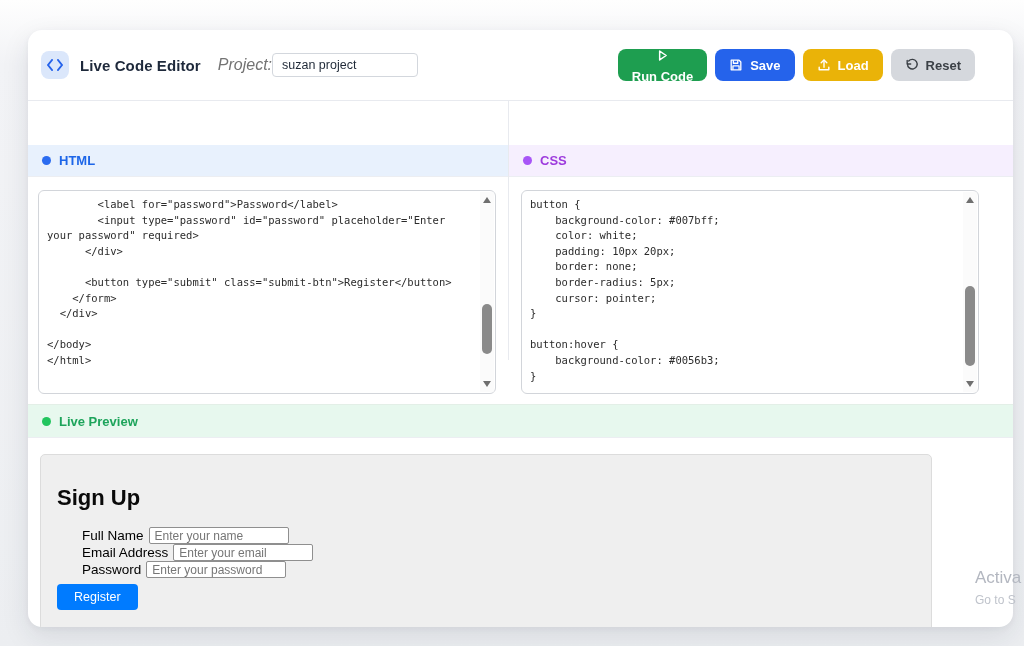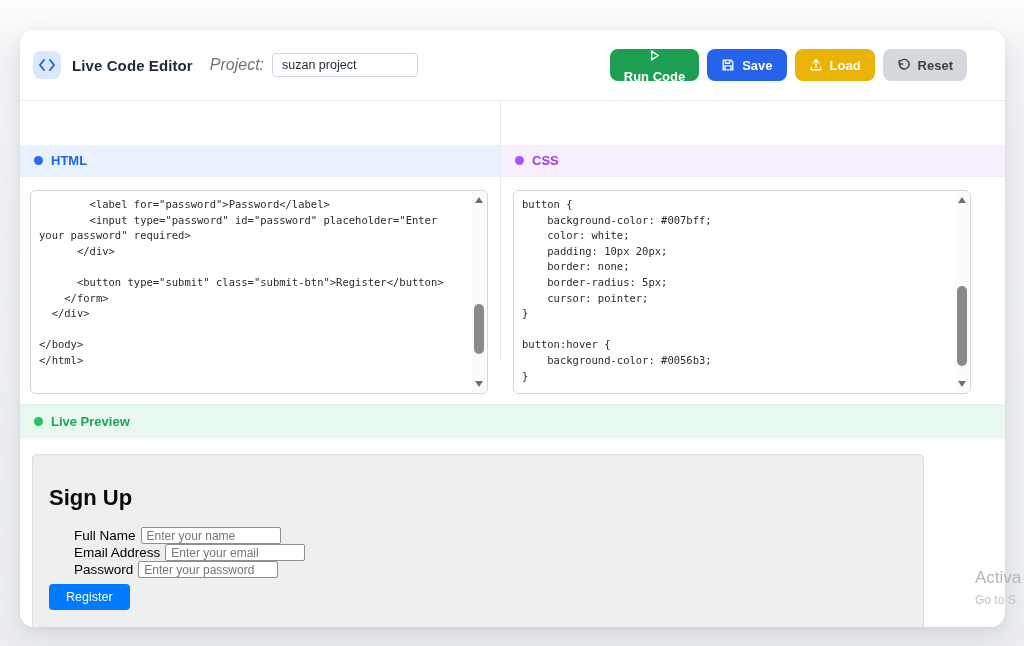--- a/index.html
+++ b/index.html
@@ -5,21 +5,21 @@
   * { margin: 0; padding: 0; box-sizing: border-box; }
   html, body { width: 1024px; height: 646px; overflow: hidden; }
   body {
     position: relative;
     font-family: "Liberation Sans", "DejaVu Sans", sans-serif;
     background: linear-gradient(180deg, #fefefe 0%, #f2f3f6 10%, #eceef1 100%);
   }
 
   .card {
     position: absolute;
-    left: 20px; top: 30px;
+    left: 28px; top: 30px;
     width: 985px; height: 597px;
     background: #ffffff;
     border-radius: 14px;
     box-shadow: 0 10px 28px rgba(30, 40, 60, 0.10), 0 2px 6px rgba(30,40,60,0.05);
     overflow: hidden;
     z-index: 1;
   }
 
   
   .topbar {
@@ -42,21 +42,21 @@
     color: #1e293b;
     letter-spacing: 0.1px;
   }
   .project-label {
     margin-left: 17px;
     font-size: 16px;
     color: #737373;
     font-style: italic;
   }
   .project-input {
-    margin-left: 8px;
+    margin-left: 0;
     width: 146px; height: 24px;
     border: 1px solid #d3d7dd;
     border-radius: 4px;
     padding: 0 9px;
     font-size: 12.5px;
     color: #1f2937;
     font-family: "Liberation Sans", sans-serif;
     outline: none;
     background: #fff;
   }

